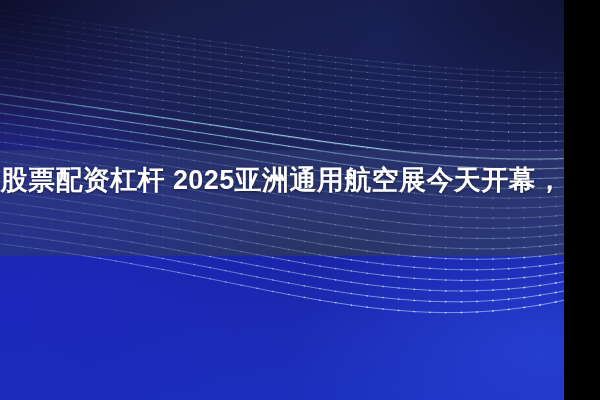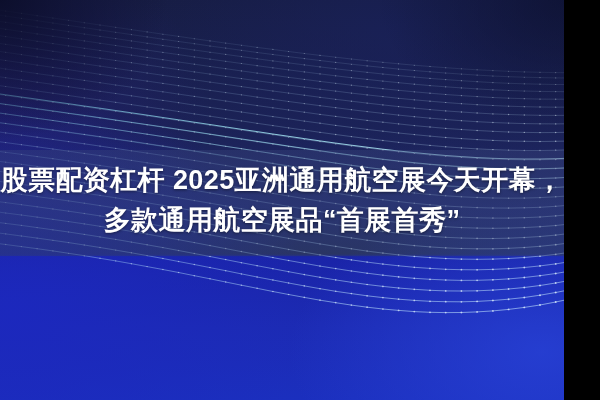--- a/index.html
+++ b/index.html
@@ -1262,16 +1262,15 @@
         </g>
     </g>
   </svg>
 
   <div class="dark-corner"></div>
 
   <div class="text-band"></div>
 
   <div class="headline">
     <span class="line">股票配资杠杆 2025亚洲通用航空展今天开幕，</span>
-    <span class="line">多款通用航空展品“首展首秀”</span>
   </div>
 
 </div>
 
 </body></html>

